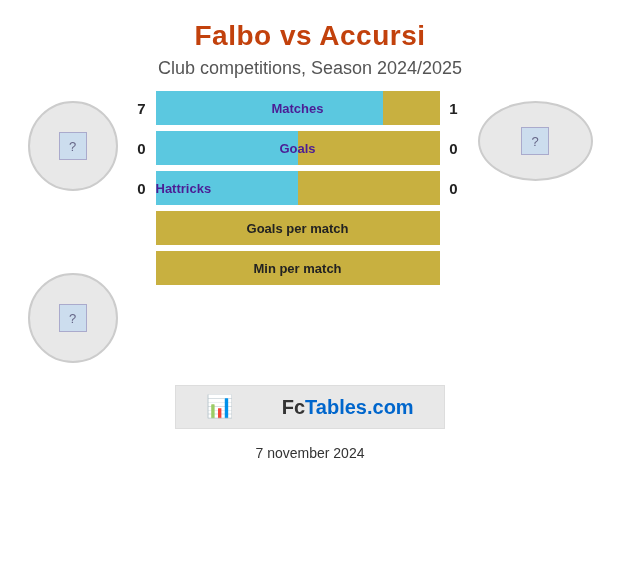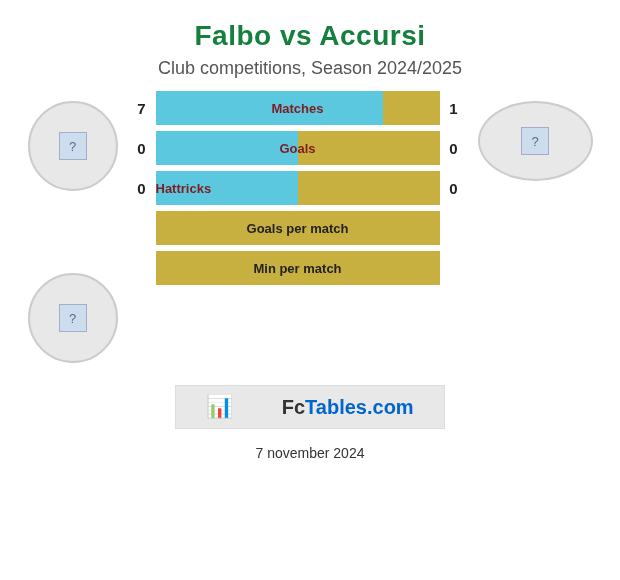--- a/index.html
+++ b/index.html
@@ -17,21 +17,21 @@
       height: 580px;
       display: flex;
       flex-direction: column;
       align-items: center;
       padding: 20px 0 10px 0;
     }
 
     .title {
       font-size: 28px;
       font-weight: bold;
-      color: #15803d;
+      color: #c2410c;
       margin-bottom: 6px;
       letter-spacing: 0.5px;
     }
 
     .subtitle {
       font-size: 18px;
       color: #555;
       margin-bottom: 12px;
     }
 
@@ -130,21 +130,21 @@
       align-items: center;
       justify-content: center;
       position: relative;
     }
 
     .stat-label {
       position: relative;
       z-index: 2;
       font-size: 13px;
       font-weight: bold;
-      color: #7f1d1d;
+      color: #4c1d95;
       text-align: center;
     }
 
     .stat-right-val {
       width: 28px;
       text-align: center;
       font-size: 15px;
       font-weight: bold;
       color: #222;
       flex-shrink: 0;

